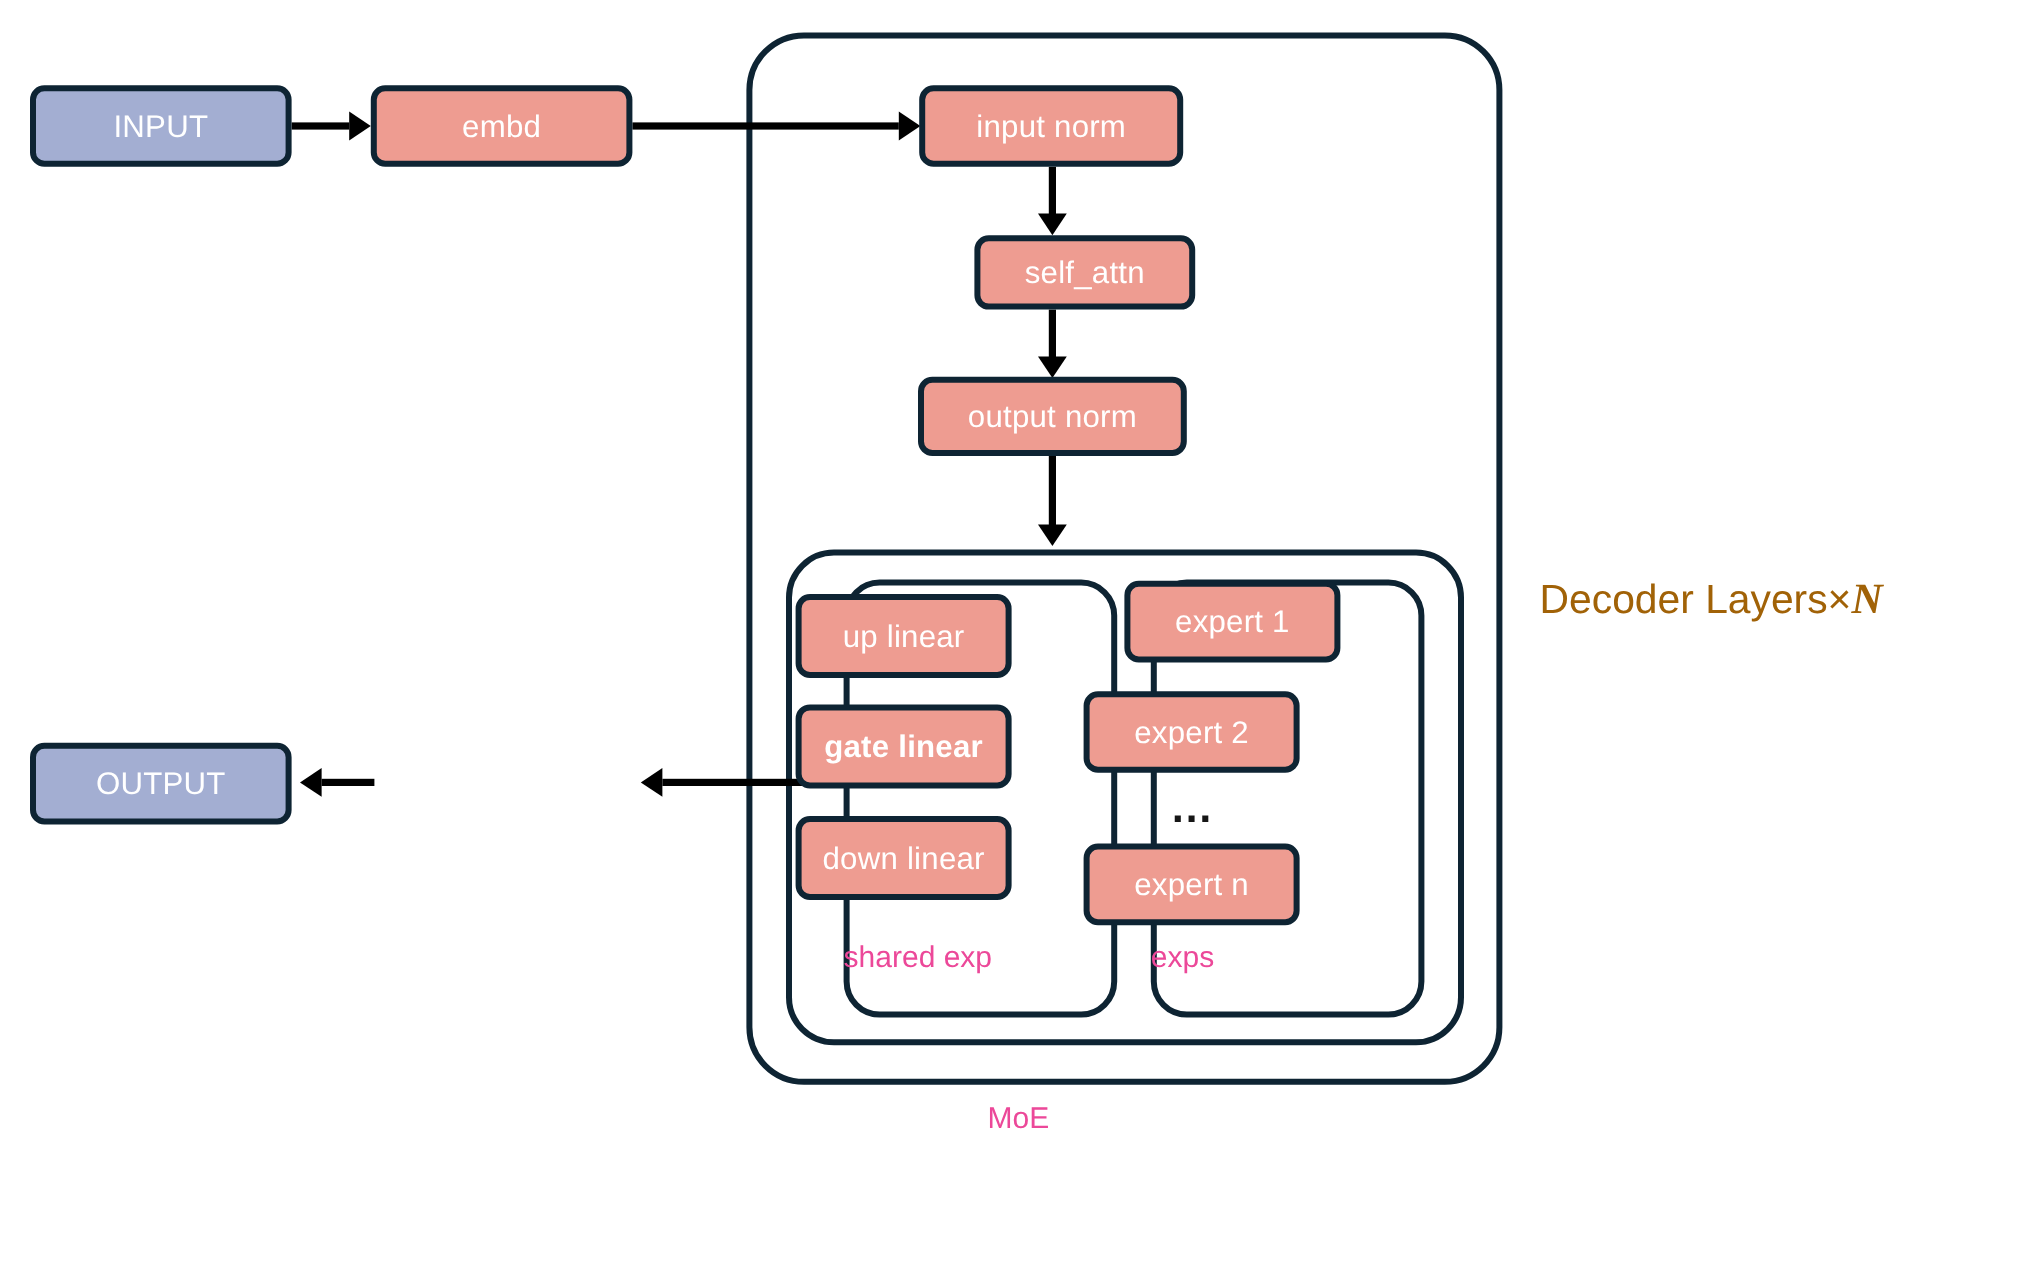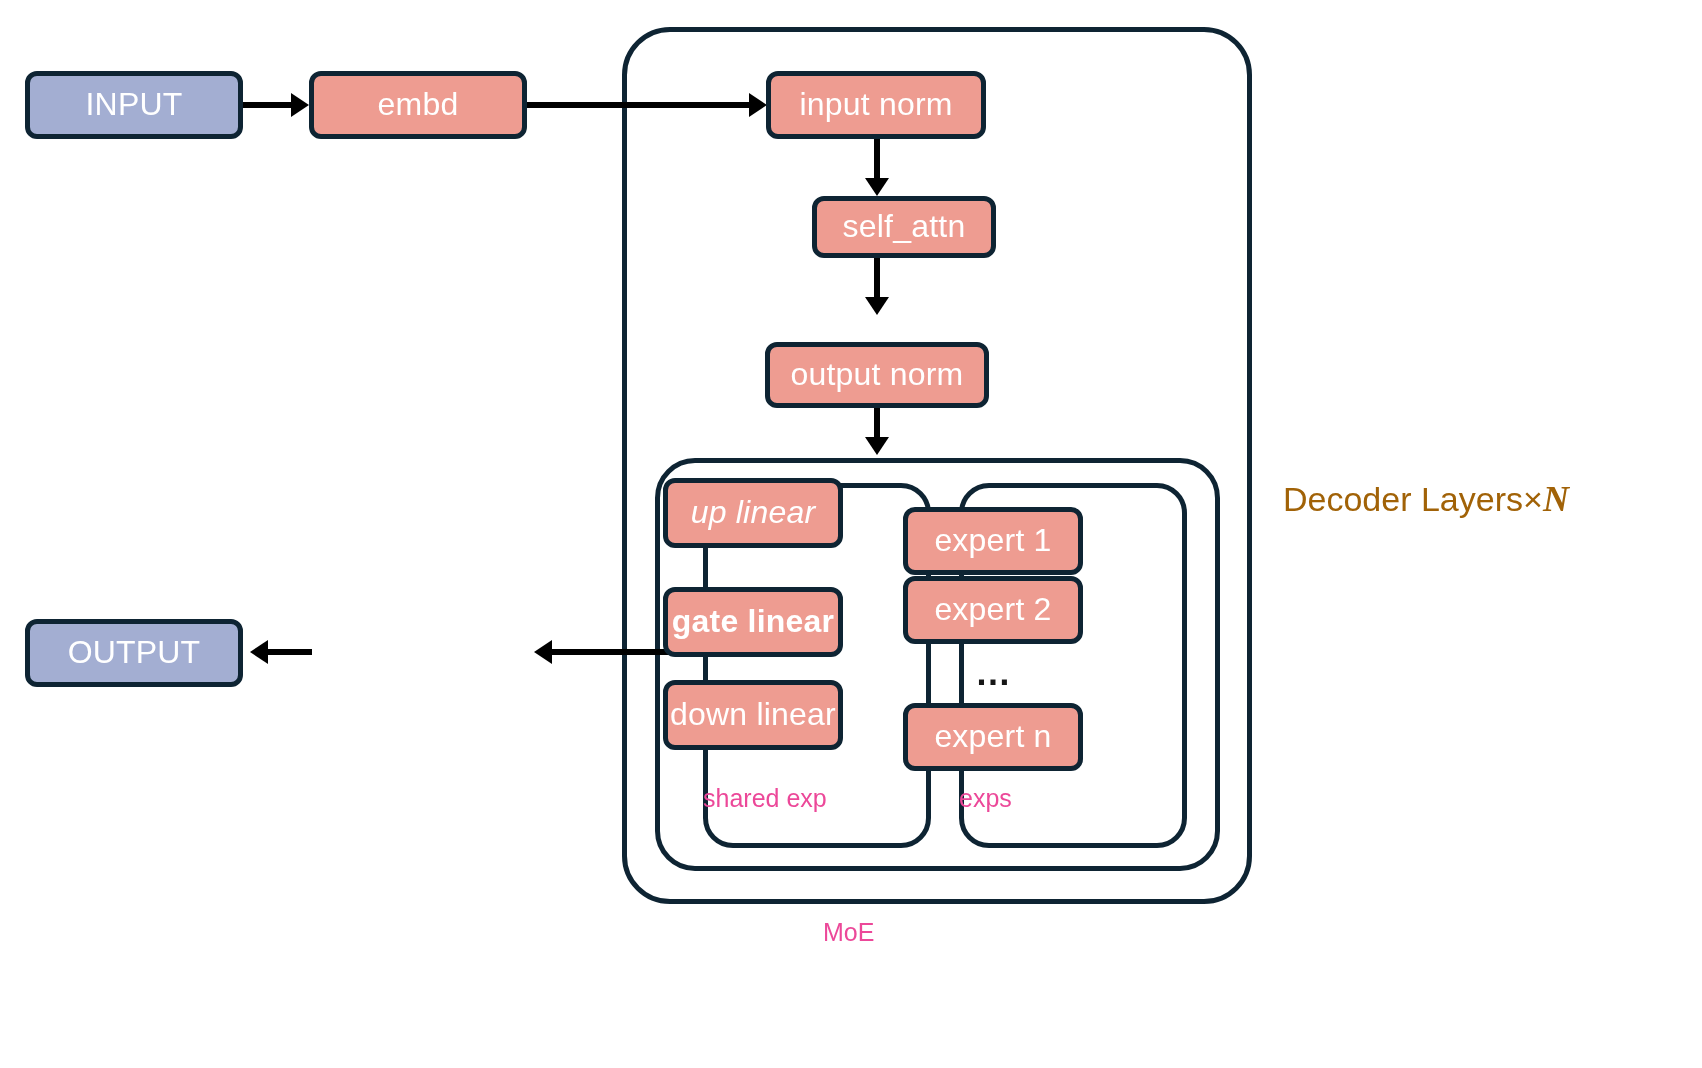--- a/index.html
+++ b/index.html
@@ -20,21 +20,21 @@
   }
   .node {
     position: absolute;
     box-sizing: border-box;
     display: flex;
     align-items: center;
     justify-content: center;
     border: 5px solid #0e2433;
     border-radius: 12px;
     color: #ffffff;
-    font-size: 32px;
+    font-size: 26px;
     line-height: 1.1;
     letter-spacing: 0.2px;
     white-space: nowrap;
     z-index: 5;
   }
   .node.salmon { background: #ee9c91; }
   .node.blue   { background: #a3aed2; }
 
   .group {
     position: absolute;
@@ -144,32 +144,32 @@
   <div class="node salmon" style="left:766px; top:71px; width:220px; height:68px;">input norm</div>
 
   <div class="edge v" style="left:874px; top:139px; height:44px;"></div>
   <div class="arrowhead down" style="left:865px; top:178px;"></div>
 
   <div class="node salmon" style="left:812px; top:196px; width:184px; height:62px;">self_attn</div>
 
   <div class="edge v" style="left:874px; top:258px; height:44px;"></div>
   <div class="arrowhead down" style="left:865px; top:297px;"></div>
 
-  <div class="node salmon" style="left:765px; top:314px; width:224px; height:66px;margin-top:28px;">output norm</div>
+  <div class="node salmon" style="left:765px; top:314px; width:224px; height:66px;">output norm</div>
 
   <div class="edge v" style="left:874px; top:380px; height:62px;"></div>
   <div class="arrowhead down" style="left:865px; top:437px;"></div>
 
-  <div class="node salmon" style="left:663px; top:478px; width:180px; height:70px;font-style:italic;">up linear</div>
+  <div class="node salmon" style="left:663px; top:495px; width:180px; height:70px;">up linear</div>
 
   <div class="node salmon" style="left:663px; top:587px; width:180px; height:70px;font-weight:bold;">gate linear</div>
 
   <div class="node salmon" style="left:663px; top:680px; width:180px; height:70px;">down linear</div>
 
-  <div class="node salmon" style="left:903px; top:484px; width:180px; height:68px;margin-top:23px;">expert 1</div>
+  <div class="node salmon" style="left:937px; top:484px; width:180px; height:68px;">expert 1</div>
 
   <div class="node salmon" style="left:903px; top:576px; width:180px; height:68px;">expert 2</div>
 
   <div class="ellipsis" style="left:975px; top:655px;">…</div>
 
   <div class="node salmon" style="left:903px; top:703px; width:180px; height:68px;">expert n</div>
 
   <div class="edge h" style="left:552px; top:649px; width:120px;"></div>
   <div class="arrowhead left" style="left:534px; top:640px;"></div>
 

